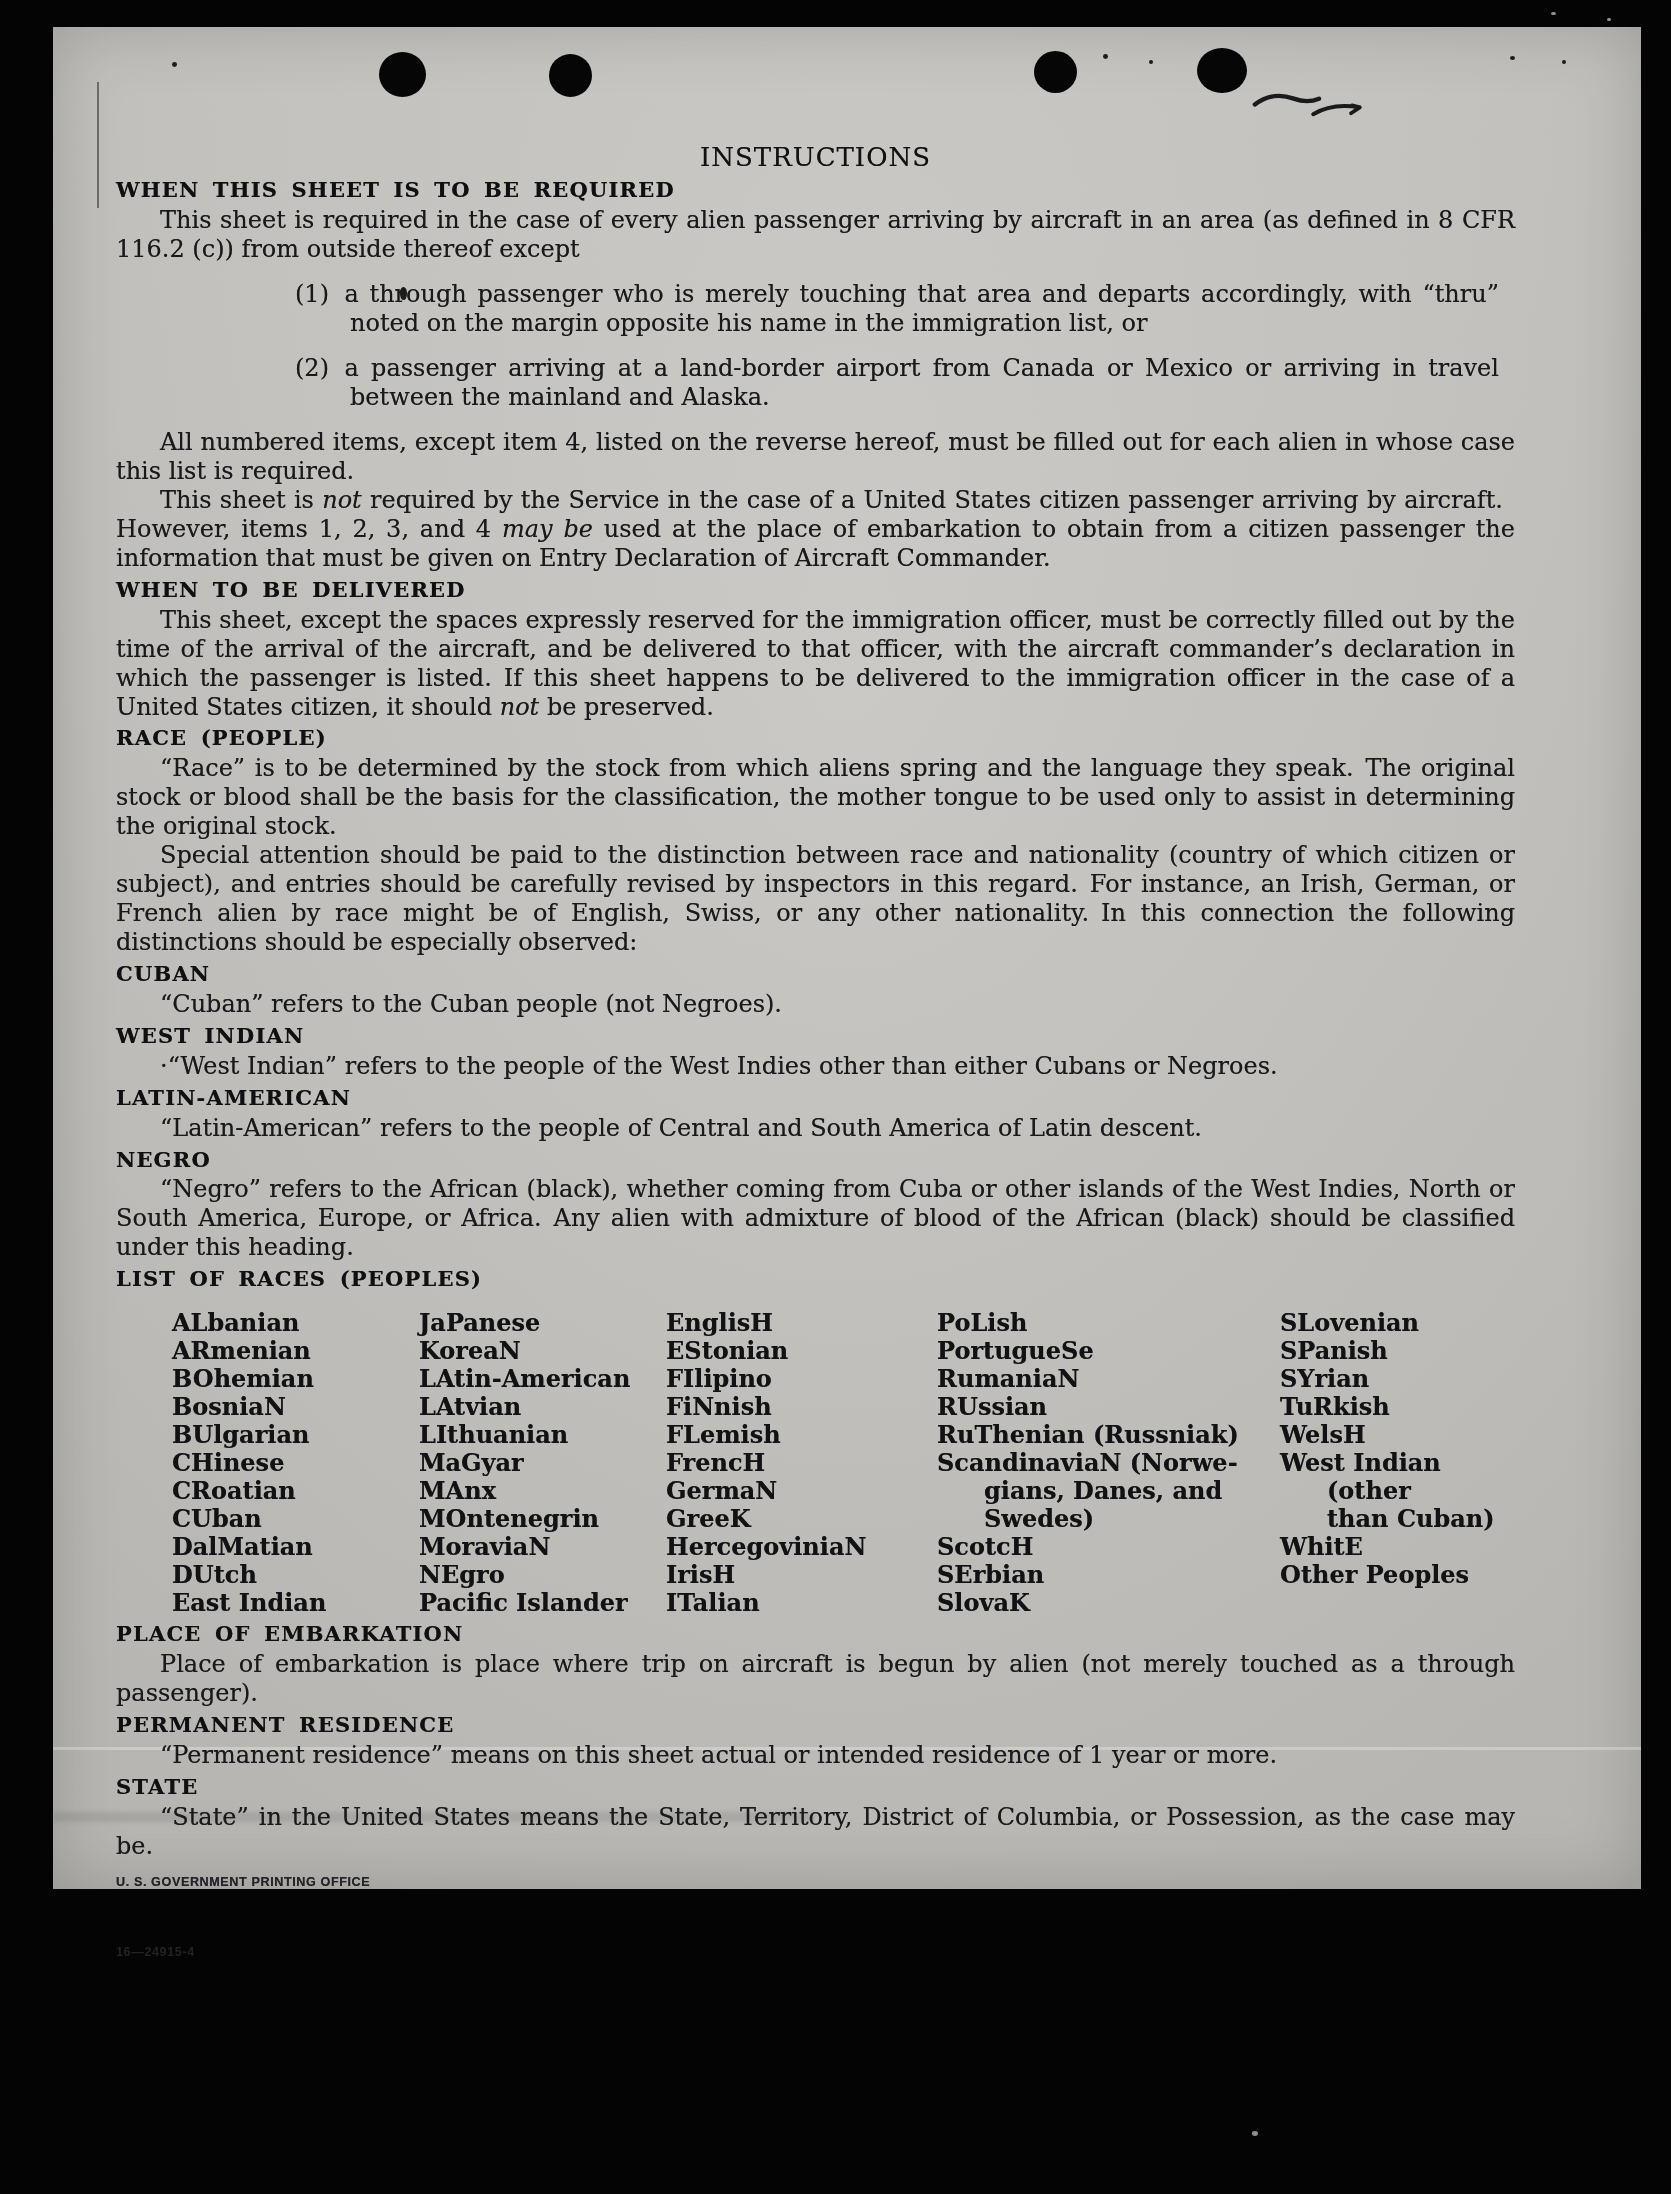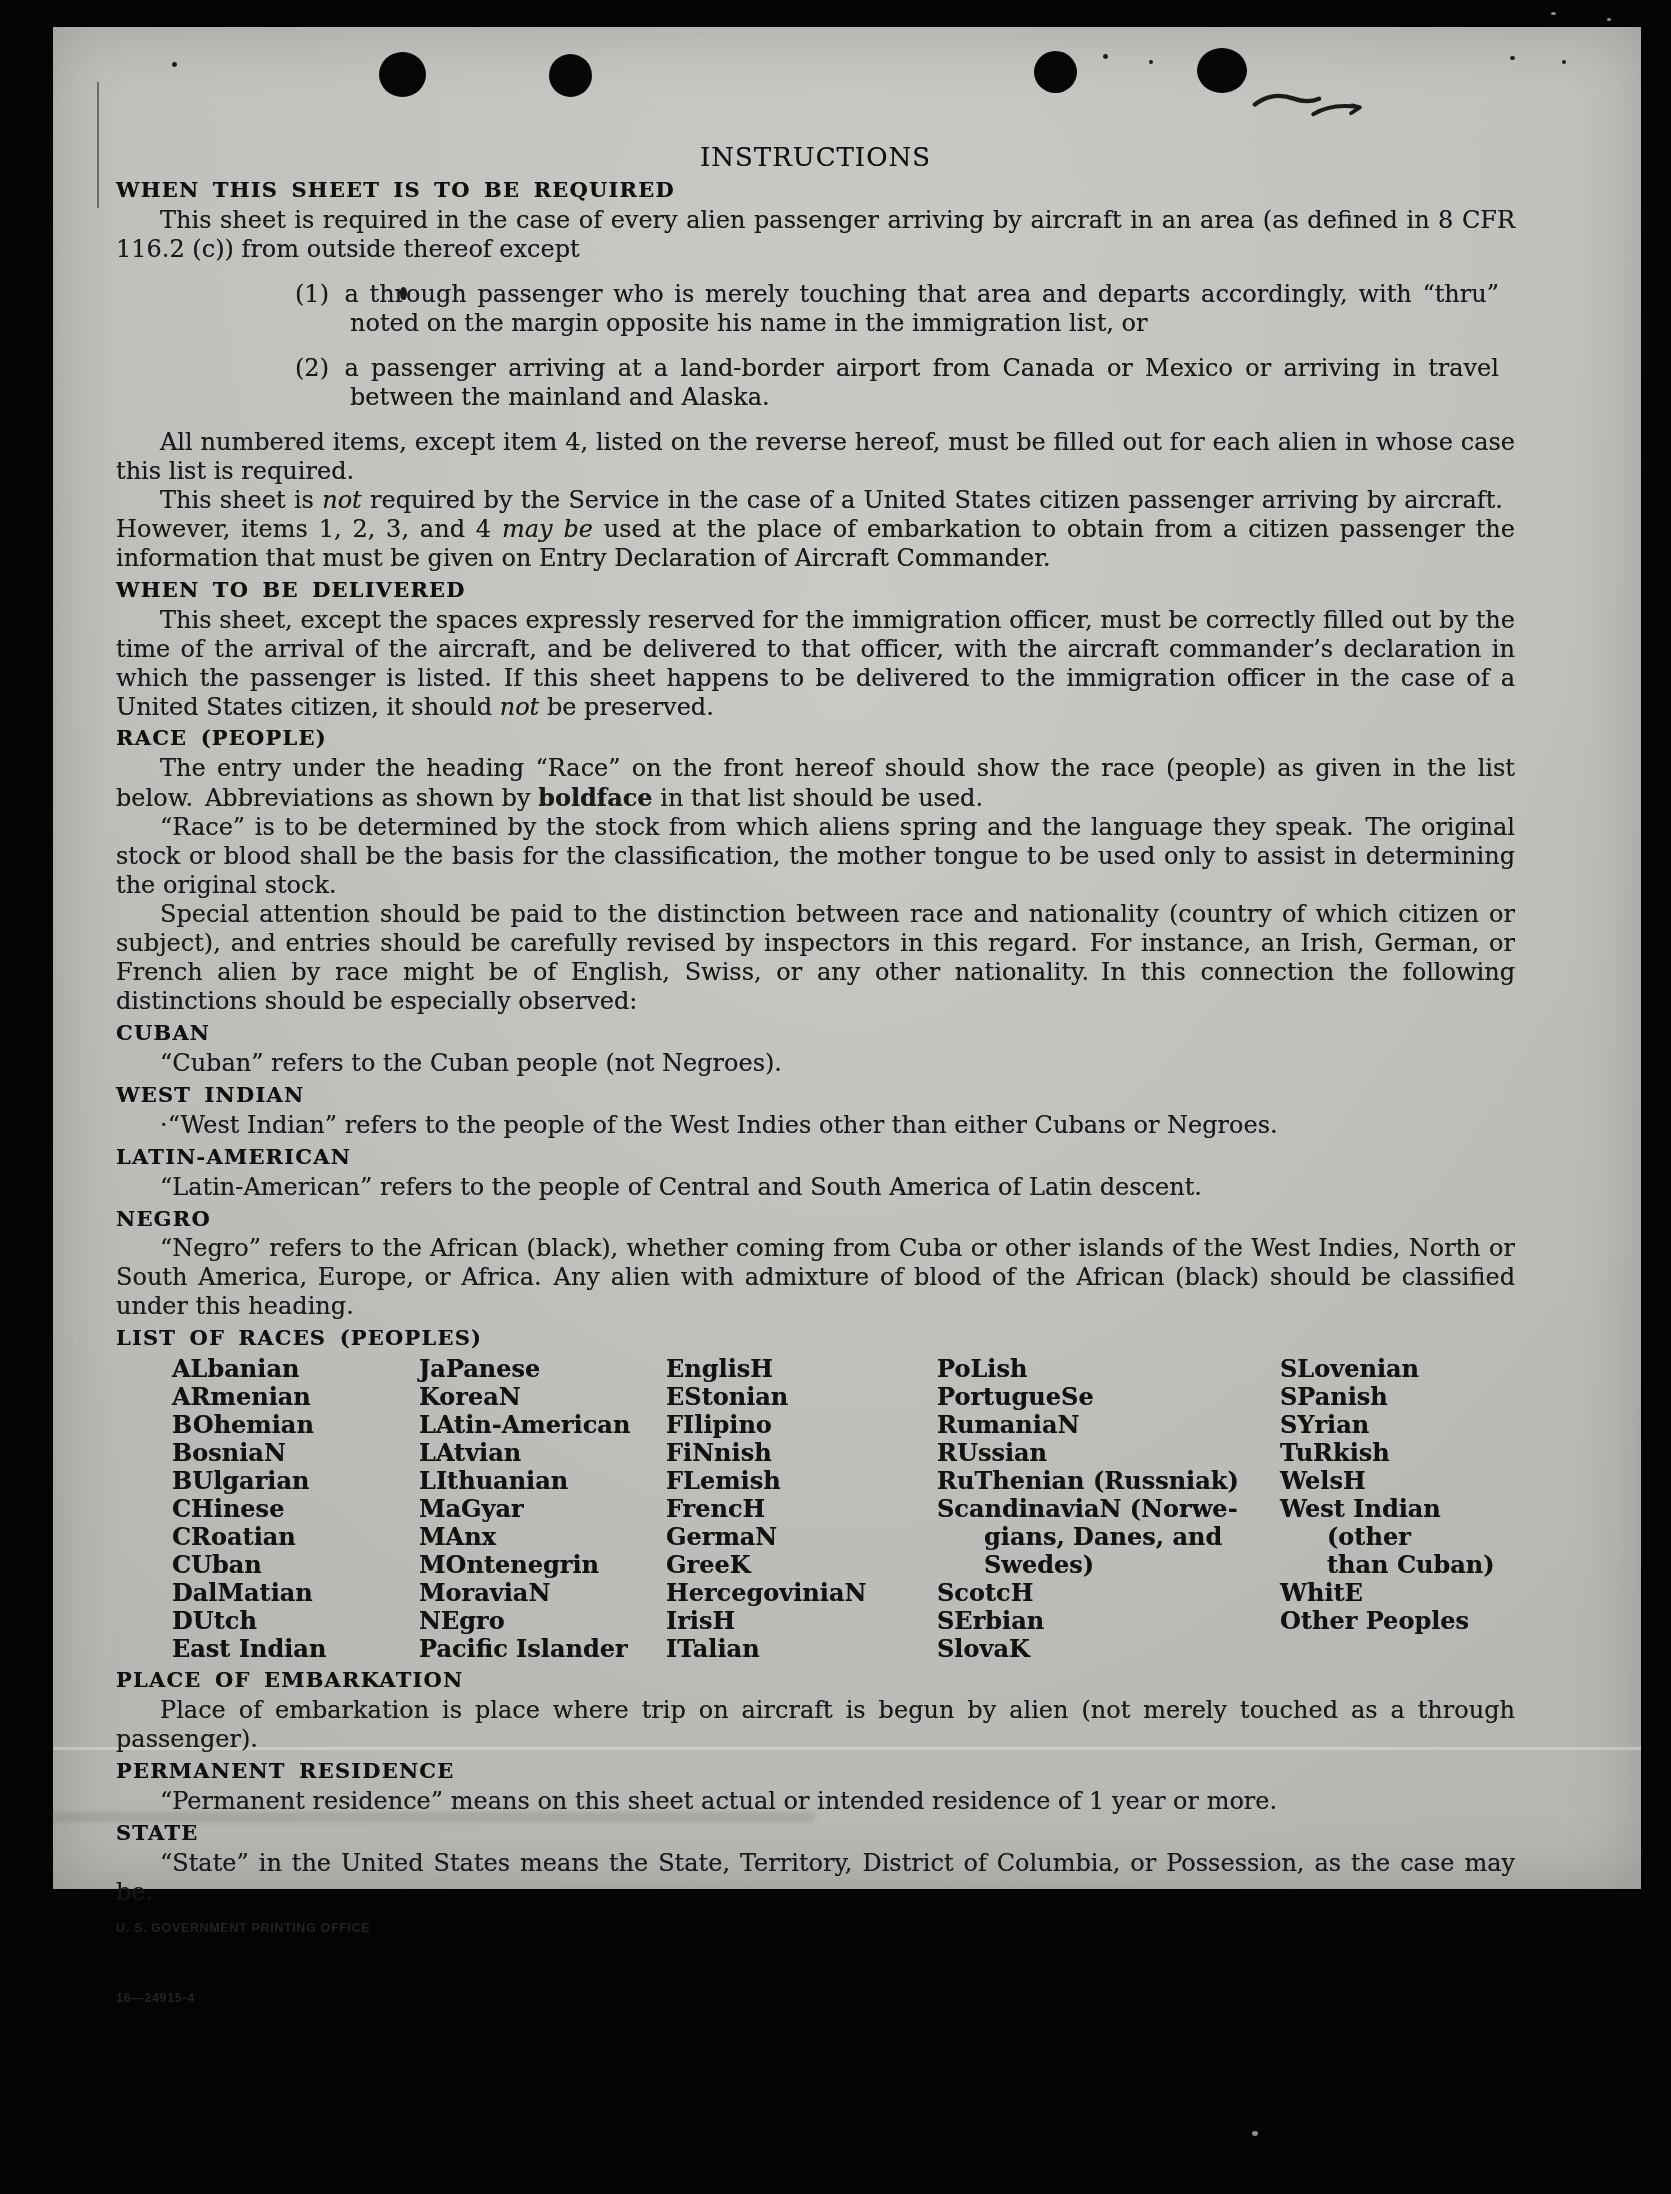--- a/index.html
+++ b/index.html
@@ -65,21 +65,21 @@
     margin: 16px;
     padding-left: 218px;
     text-indent: -55px;
     text-align: justify;
   }
   .item .num { margin-right: 15.5px; }
   .race-grid {
     display: grid;
     grid-template-columns: 247px 247px 271px 343px auto;
     padding-left: 56px;
-    margin-top: 3px;
+    margin-top: 16px;
   }
   .race-col { font-weight: bold; }
   .race-entry {
     white-space: pre-line;
     padding-left: 47px;
     text-indent: -47px;
     line-height: 28px;
     font-size: 24px;
     color: #121214;
   }
@@ -172,21 +172,20 @@
       <p class="para">This sheet is required in the case of every alien passenger arriving by aircraft in an area (as defined in 8 CFR 116.2 (c)) from outside thereof except</p>
       <div class="item"><span class="num">(1)</span><span>a through passenger who is merely touching that area and departs accordingly, with “thru” noted on the margin opposite his name in the immigration list, or</span></div>
       <div class="item"><span class="num">(2)</span><span>a passenger arriving at a land-border airport from Canada or Mexico or arriving in travel between the mainland and Alaska.</span></div>
       <p class="para">All numbered items, except item 4, listed on the reverse hereof, must be filled out for each alien in whose case this list is required.</p>
       <p class="para"><span>This sheet is </span><i>not</i><span> required by the Service in the case of a United States citizen passenger arriving by aircraft. However, items 1, 2, 3, and 4 </span><i>may be</i><span> used at the place of embarkation to obtain from a citizen passenger the information that must be given on Entry Declaration of Aircraft Commander.</span></p>
 
       <h2 class="heading">WHEN TO BE DELIVERED</h2>
       <p class="para"><span>This sheet, except the spaces expressly reserved for the immigration officer, must be correctly filled out by the time of the arrival of the aircraft, and be delivered to that officer, with the aircraft commander’s declaration in which the passenger is listed. If this sheet happens to be delivered to the immigration officer in the case of a United States citizen, it should </span><i>not</i><span> be preserved.</span></p>
 
       <h2 class="heading">RACE (PEOPLE)</h2>
-      <p class="para"><span>The entry under the heading “Race” on the front hereof should show the race (people) as given in the list below. Abbreviations as shown by </span><b>boldface</b><span> in that list should be used.</span></p>
       <p class="para">“Race” is to be determined by the stock from which aliens spring and the language they speak. The original stock or blood shall be the basis for the classification, the mother tongue to be used only to assist in determining the original stock.</p>
       <p class="para">Special attention should be paid to the distinction between race and nationality (country of which citizen or subject), and entries should be carefully revised by inspectors in this regard. For instance, an Irish, German, or French alien by race might be of English, Swiss, or any other nationality. In this connection the following distinctions should be especially observed:</p>
 
       <h2 class="heading">CUBAN</h2>
       <p class="para">“Cuban” refers to the Cuban people (not Negroes).</p>
 
       <h2 class="heading">WEST INDIAN</h2>
       <p class="para">·“West Indian” refers to the people of the West Indies other than either Cubans or Negroes.</p>
 
       <h2 class="heading">LATIN-AMERICAN</h2>

